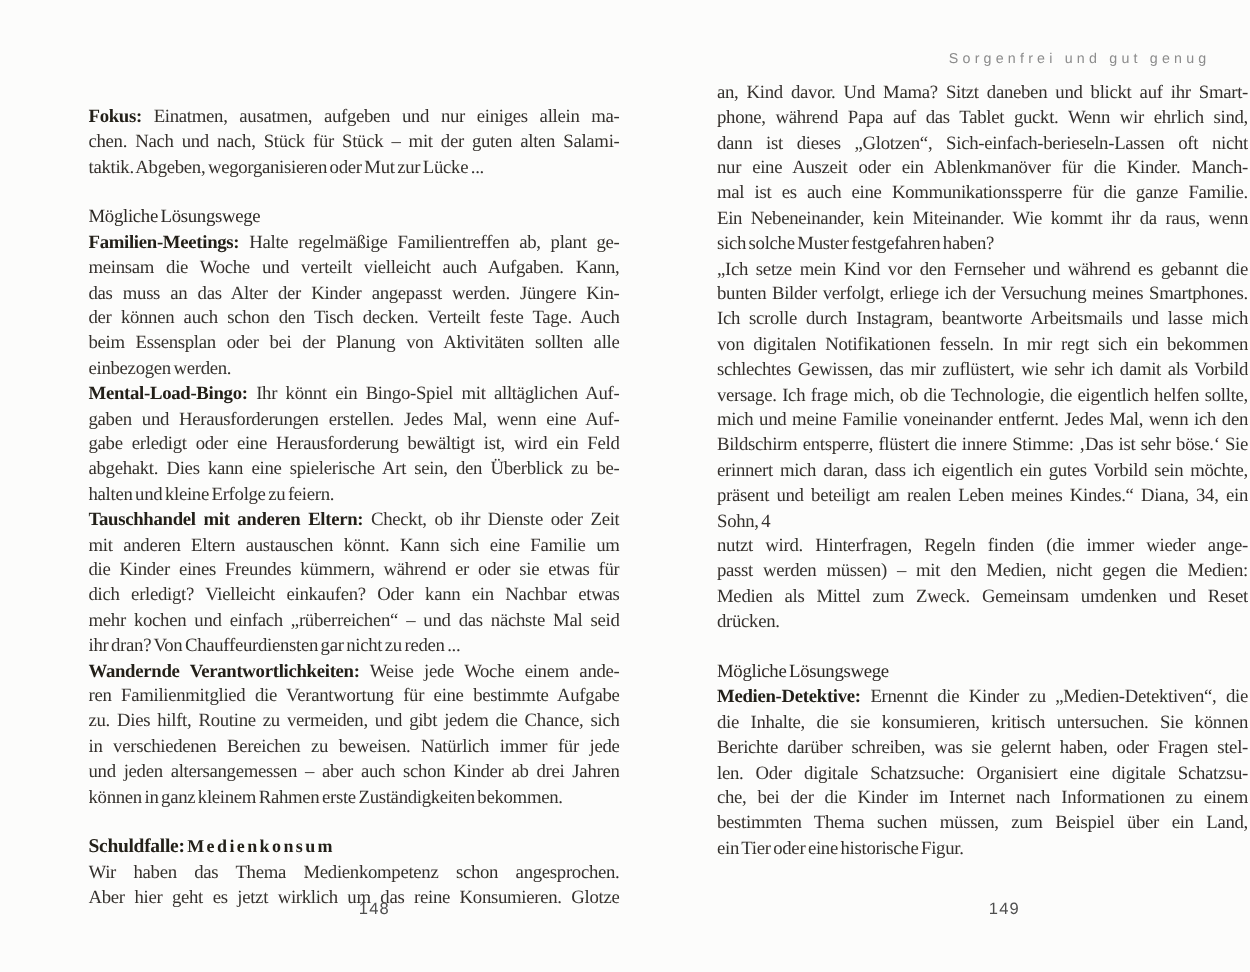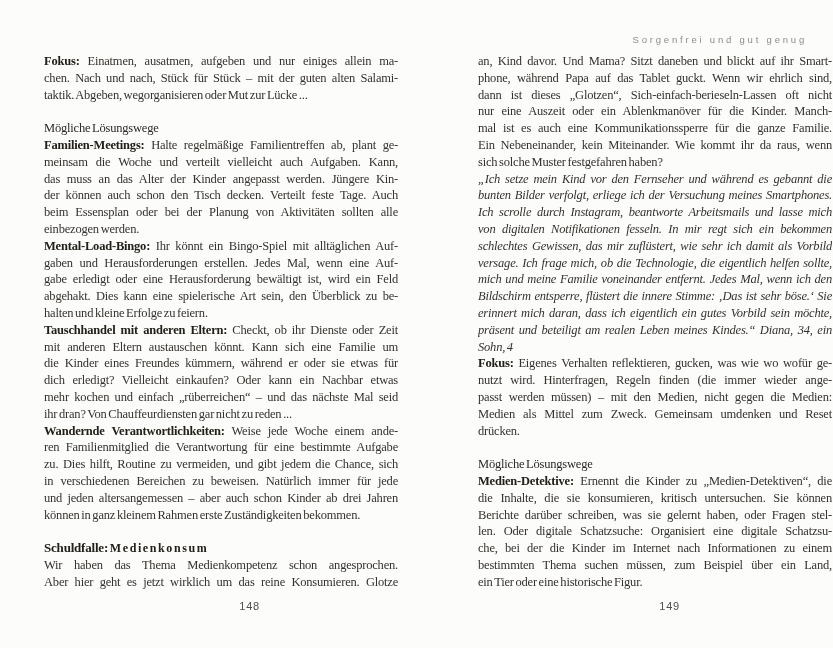--- a/index.html
+++ b/index.html
@@ -19,31 +19,31 @@
   .running-head{
     position:absolute;top:34px;right:26px;
     font-family:"Liberation Sans",sans-serif;
     font-size:9.5px;letter-spacing:2.8px;
     color:var(--head-gray);
   }
   .column{
     position:absolute;top:53px;width:354px;
     color:var(--ink);
   }
-  .column.left{left:44px;}
+  .column.left{left:59px;margin-top:16px;}
   .column.right{left:478px;}
   .line{
     height:16.8px;line-height:16.8px;
     font-size:12.5px;
     letter-spacing:-0.2px;word-spacing:-1.2px;
     text-align:justify;text-align-last:justify;
     overflow:hidden;white-space:normal;
   }
   .line.end{text-align-last:left;}
-  .line.italic{font-style:italic;}
+  .line.italic{}
   .gap{height:16.8px;}
   .bold{font-weight:bold;color:var(--bold-ink);}
   .subhead{color:#2c2824;}
   .heading .bold{font-size:13px;}
   .spread-caps{letter-spacing:1.6px;font-size:12px !important;}
   .page-number{
     position:absolute;top:600px;width:80px;
     text-align:right;
     font-family:"Liberation Sans",sans-serif;
     font-size:11px;letter-spacing:0.8px;
@@ -103,21 +103,20 @@
     <div class="line italic">bunten Bilder verfolgt, erliege ich der Versuchung meines Smartphones.</div>
     <div class="line italic">Ich scrolle durch Instagram, beantworte Arbeitsmails und lasse mich</div>
     <div class="line italic">von digitalen Notifikationen fesseln. In mir regt sich ein bekommen</div>
     <div class="line italic">schlechtes Gewissen, das mir zuflüstert, wie sehr ich damit als Vorbild</div>
     <div class="line italic">versage. Ich frage mich, ob die Technologie, die eigentlich helfen sollte,</div>
     <div class="line italic">mich und meine Familie voneinander entfernt. Jedes Mal, wenn ich den</div>
     <div class="line italic">Bildschirm entsperre, flüstert die innere Stimme: ‚Das ist sehr böse.‘ Sie</div>
     <div class="line italic">erinnert mich daran, dass ich eigentlich ein gutes Vorbild sein möchte,</div>
     <div class="line italic">präsent und beteiligt am realen Leben meines Kindes.“ Diana, 34, ein</div>
     <div class="line italic end">Sohn, 4</div>
-    <div class="line"><span class="bold">Fokus:</span> Eigenes Verhalten reflektieren, gucken, was wie wo wofür ge-</div>
     <div class="line">nutzt wird. Hinterfragen, Regeln finden (die immer wieder ange-</div>
     <div class="line">passt werden müssen) – mit den Medien, nicht gegen die Medien:</div>
     <div class="line">Medien als Mittel zum Zweck. Gemeinsam umdenken und Reset</div>
     <div class="line end">drücken.</div>
     <div class="gap"></div>
     <div class="line subhead end">Mögliche Lösungswege</div>
     <div class="line"><span class="bold">Medien-Detektive:</span> Ernennt die Kinder zu „Medien-Detektiven“, die</div>
     <div class="line">die Inhalte, die sie konsumieren, kritisch untersuchen. Sie können</div>
     <div class="line">Berichte darüber schreiben, was sie gelernt haben, oder Fragen stel-</div>
     <div class="line">len. Oder digitale Schatzsuche: Organisiert eine digitale Schatzsu-</div>

